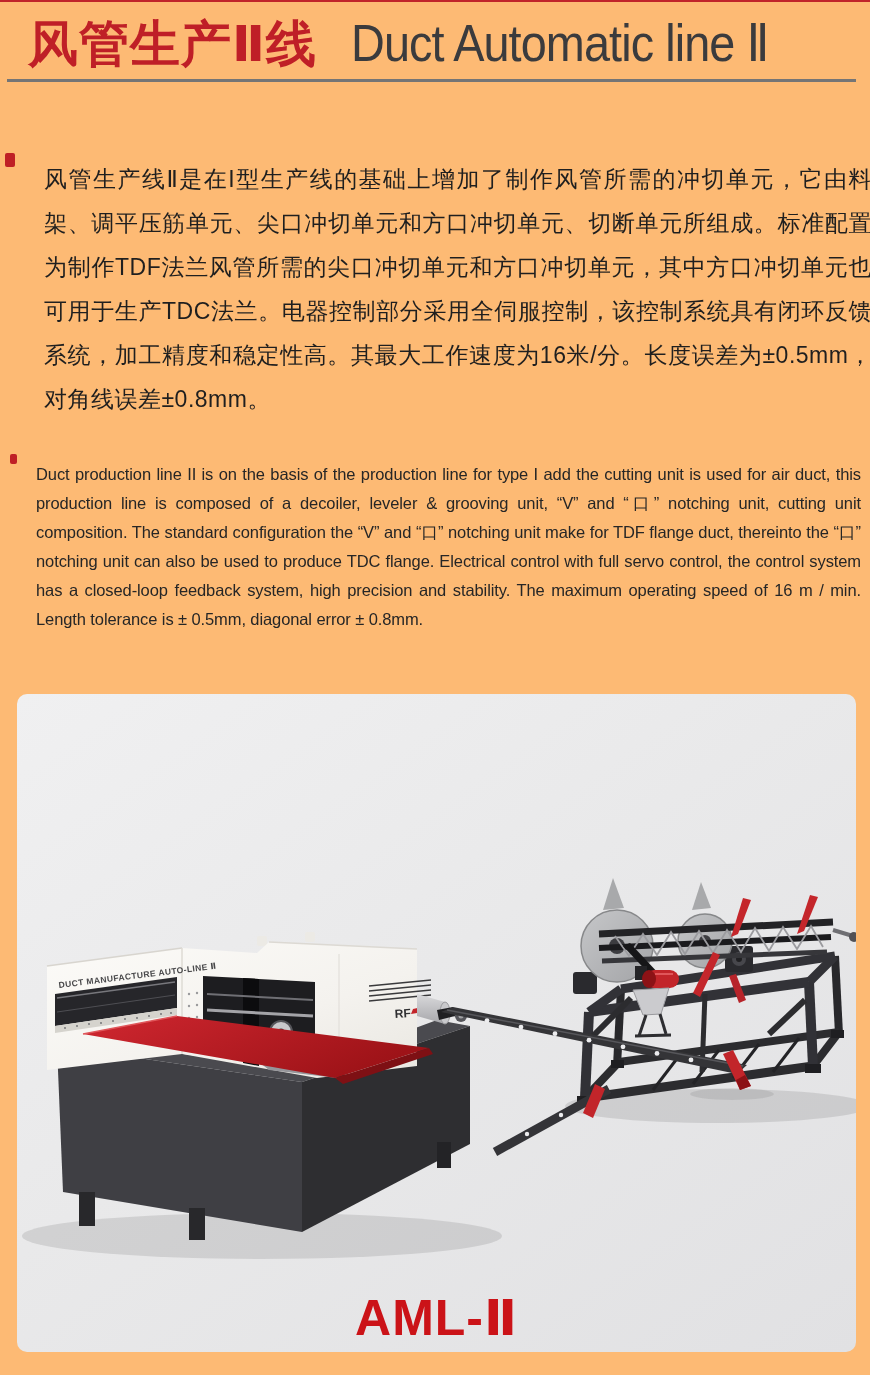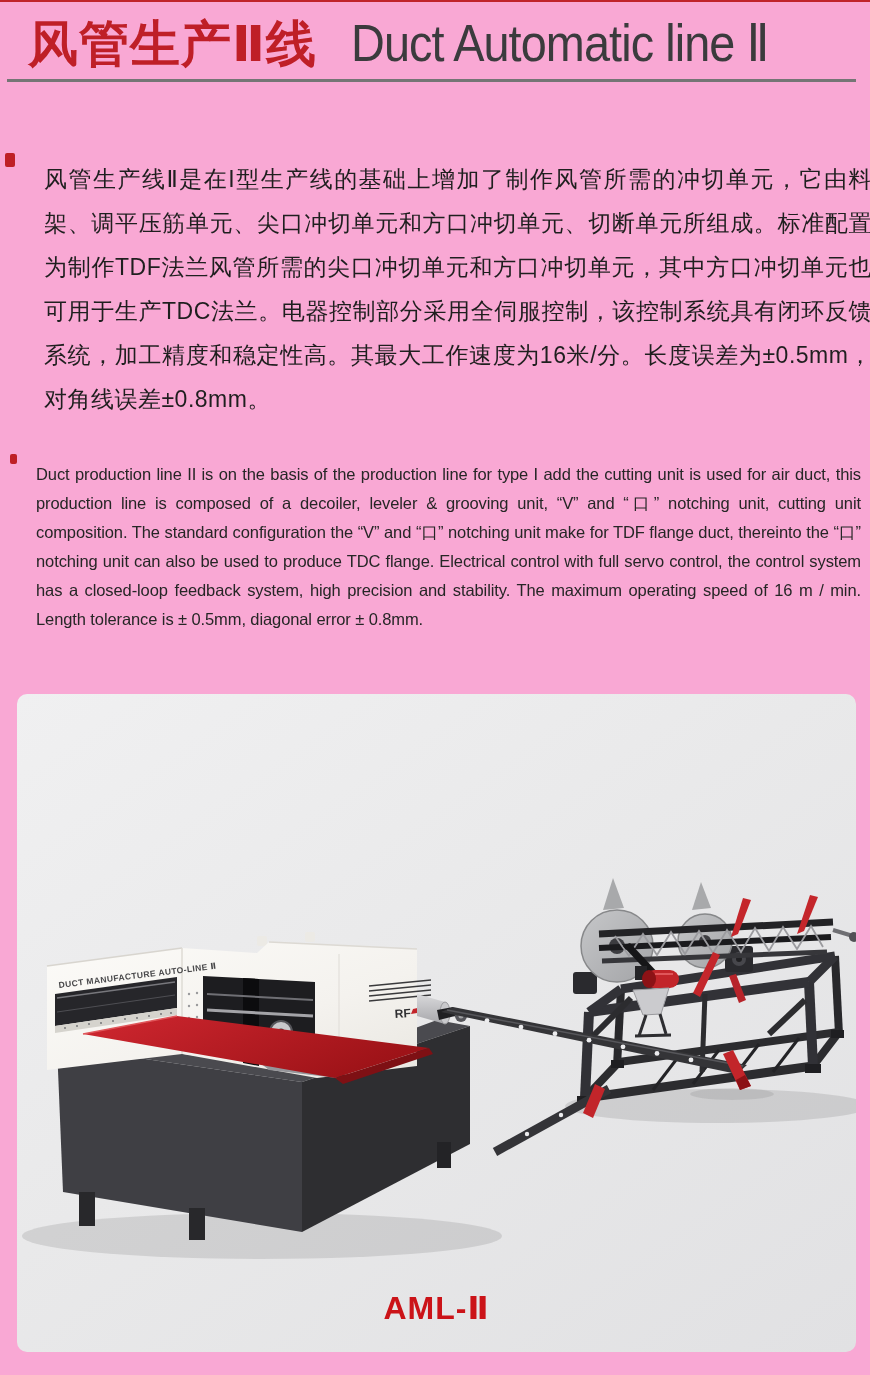--- a/index.html
+++ b/index.html
@@ -1,17 +1,17 @@
 <!DOCTYPE html>
 <html><head>
 <meta charset="utf-8">
 <style>
   html,body{margin:0;padding:0;background:#ffffff;}
   .page{
-    position:relative;width:870px;height:1375px;background:#f9a8d4;overflow:hidden;
+    position:relative;width:870px;height:1375px;background:#fdba74;overflow:hidden;
     font-family:"Liberation Sans","DejaVu Sans",sans-serif;
   }
   .top-line{position:absolute;left:0;top:0;width:870px;height:2px;background:#c0242a;}
   .header{position:absolute;left:28px;top:12px;display:flex;align-items:baseline;gap:34px;white-space:nowrap;}
   .title-zh{margin:0;font-size:50px;font-weight:bold;color:#bf1f27;letter-spacing:1px;line-height:1.2;}
   .title-en{margin:0;font-size:52px;font-weight:500;color:#3b3b3d;letter-spacing:-1px;
             transform:scaleX(0.9);transform-origin:left bottom;line-height:1.2;}
   .divider{position:absolute;left:7px;top:79px;width:849px;height:3px;background:#757575;}
   .bullet{position:absolute;background:#bf2026;border-radius:2px;}
   .bullet-zh{left:5px;top:153px;width:10px;height:14px;}
@@ -26,21 +26,21 @@
     font-size:16.5px;line-height:29px;color:#262626;letter-spacing:-0.1px;
   }
   .product-panel{
     position:absolute;left:17px;top:694px;width:839px;height:658px;margin:0;
     border-radius:10px;overflow:hidden;
     background:linear-gradient(145deg,#f0f0f1 0%,#e9e9ea 45%,#e1e1e3 100%);
   }
   .product-panel svg{position:absolute;left:0;top:0;}
   .model-caption{
     position:absolute;left:0;top:595px;width:100%;text-align:center;
-    font-size:32px;font-weight:bold;color:#cb1318;letter-spacing:1px;
+    font-size:50px;font-weight:bold;color:#cb1318;letter-spacing:1px;
   }
 </style>
 </head>
 <body>
 
 <div class="page">
 
   <div class="top-line"></div>
 
   <header class="header">

